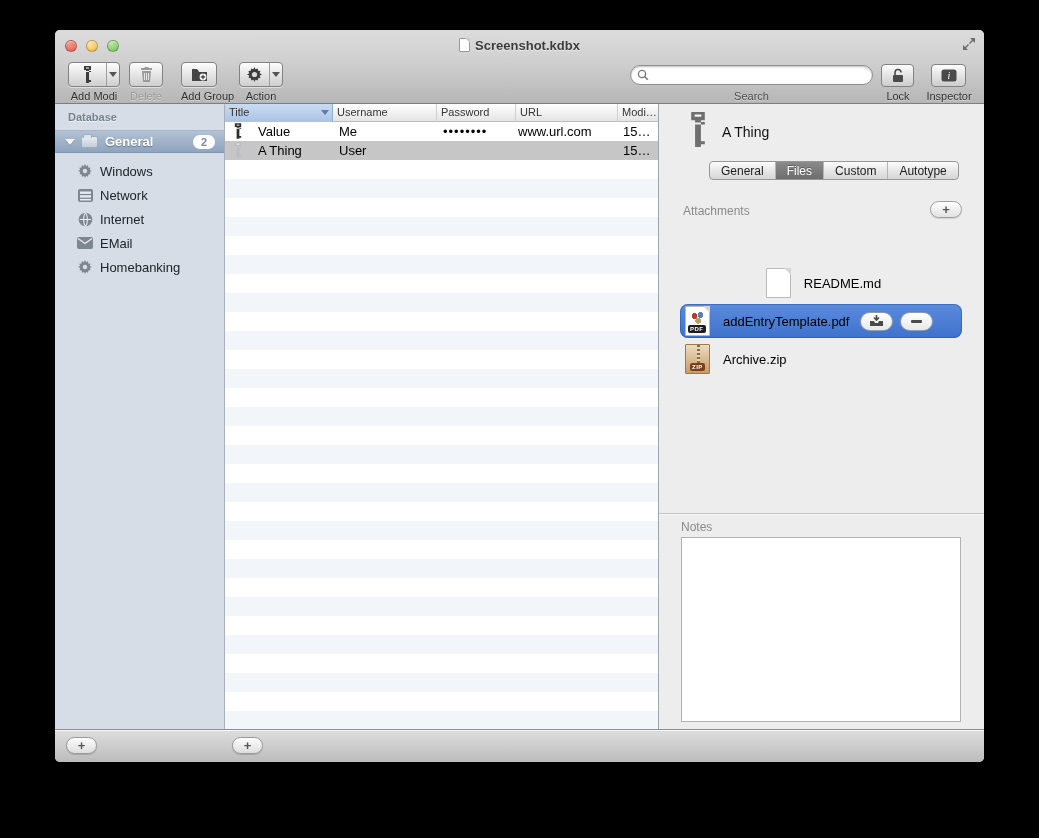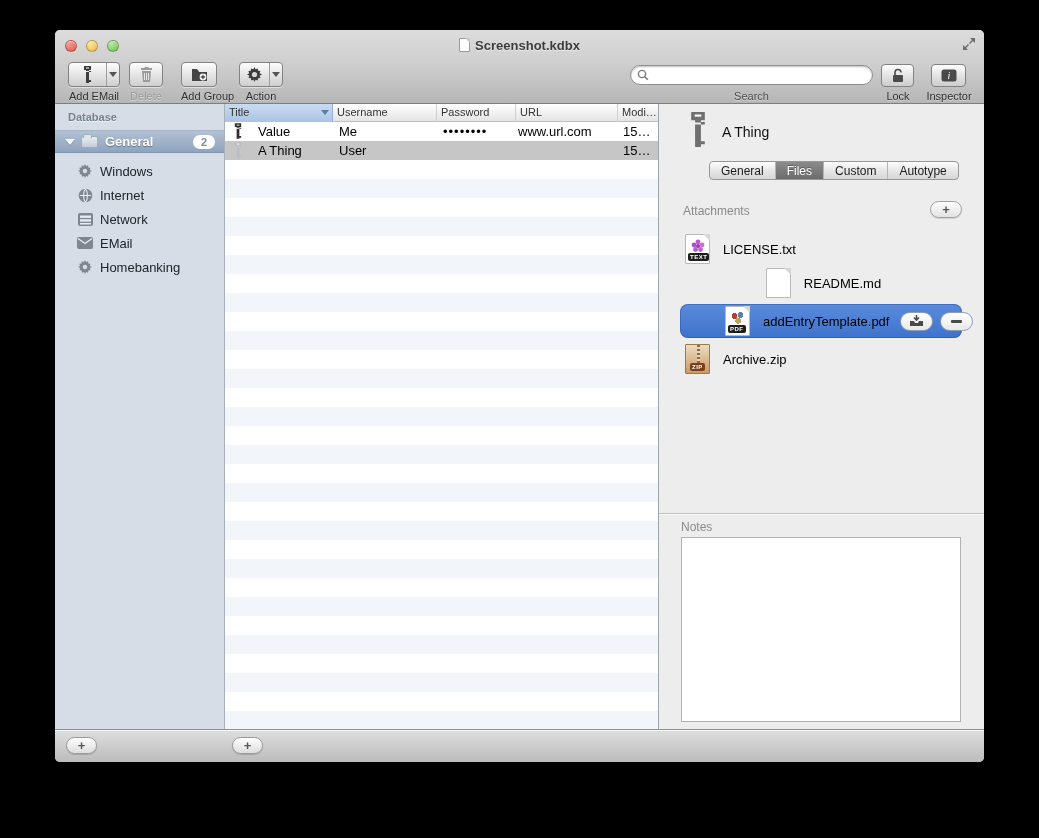--- a/index.html
+++ b/index.html
@@ -128,21 +128,21 @@
         <div class="icon-cell">
           <svg width="11" height="17" viewBox="0 0 11 17">
               <path d="M2 0h7v4H7v1h2v1H7v-1H4V4H2zM4 6h3v8h2v2H7v1H4z" fill="#3d3d3d"></path>
               <rect x="4" y="1.5" width="3" height="1" fill="#fff"></rect>
             </svg>
         </div>
         <div class="tb-split">
             <div class="caret"></div>
           </div>
       </div>
-      <div class="tb-label">Add EMail</div>
+      <div class="tb-label">Add Modi</div>
     </div>
 
     <div class="tb-group" style="left:74px;">
       <div class="tb-btn" style="width:34px;">
         <div class="icon-cell">
           <svg width="13" height="15" viewBox="0 0 13 15">
               <path d="M5 0h3l1 1h3v2H1V1h3zM2 4h9l-1 11H3z" fill="#9a9a9a"></path>
               <path d="M4.5 6v7M6.5 6v7M8.5 6v7" stroke="#e4e4e4" stroke-width="1"></path>
             </svg>
         </div>
@@ -219,37 +219,37 @@
           <span class="side-icon">
             <svg width="14" height="14" viewBox="0 0 15 15">
                 <path d="M7.5 0l1 2.2 2.3-.8.2 2.4 2.4.2-.8 2.3L15 7.5l-2.4 1.2.8 2.3-2.4.2-.2 2.4-2.3-.8-1 2.2-1-2.2-2.3.8-.2-2.4-2.4-.2.8-2.3L0 7.5l2.2-1.2-.8-2.3 2.4-.2.2-2.4 2.3.8z" fill="#7d8691"></path>
                 <circle cx="7.5" cy="7.5" r="2.4" fill="#d6dde6"></circle>
               </svg>
           </span>
           <span>Windows</span>
         </div>
         <div class="side-item">
           <span class="side-icon">
-            <svg width="15" height="15" viewBox="0 0 16 16">
-                <circle cx="8" cy="8" r="7.3" fill="#7d8691"></circle>
-                <path d="M2 8h12M8 1.2c2.6 1.8 2.6 11.8 0 13.6M8 1.2c-2.6 1.8-2.6 11.8 0 13.6" stroke="#e7ebf0" stroke-width="1.2" fill="none"></path>
-              </svg>
-          </span>
-          <span>Internet</span>
-        </div>
-        <div class="side-item">
-          <span class="side-icon">
             <svg width="15" height="13" viewBox="0 0 15 13">
                 <rect x="0" y="0" width="15" height="13" rx="2" fill="#7d8691"></rect>
                 <rect x="2" y="2.5" width="11" height="2.4" fill="#e7ebf0"></rect>
                 <rect x="2" y="6.2" width="11" height="2.4" fill="#e7ebf0"></rect>
                 <rect x="2" y="9.9" width="11" height="1.6" fill="#e7ebf0"></rect>
               </svg>
           </span>
           <span>Network</span>
+        </div>
+        <div class="side-item">
+          <span class="side-icon">
+            <svg width="15" height="15" viewBox="0 0 16 16">
+                <circle cx="8" cy="8" r="7.3" fill="#7d8691"></circle>
+                <path d="M2 8h12M8 1.2c2.6 1.8 2.6 11.8 0 13.6M8 1.2c-2.6 1.8-2.6 11.8 0 13.6" stroke="#e7ebf0" stroke-width="1.2" fill="none"></path>
+              </svg>
+          </span>
+          <span>Internet</span>
         </div>
         <div class="side-item">
           <span class="side-icon">
             <svg width="16" height="12" viewBox="0 0 16 12">
                 <rect x="0" y="0" width="16" height="12" rx="2" fill="#7d8691"></rect>
                 <path d="M1 1.5l7 5 7-5" stroke="#e7ebf0" stroke-width="1.4" fill="none"></path>
               </svg>
           </span>
           <span>EMail</span>
         </div>
@@ -317,41 +317,27 @@
       <div class="seg">
         <div class="seg-btn">General</div>
         <div class="seg-btn active">Files</div>
         <div class="seg-btn">Custom</div>
         <div class="seg-btn">Autotype</div>
       </div>
 
       <div class="attach-label">Attachments</div>
       <div class="pill-btn attach-add">+</div>
 
-      <div class="attach-row" style="top:128px;">
-        <div class="ficon">
-          <svg class="flower" viewBox="0 0 14 14">
-              <circle cx="7" cy="3" r="2.4" fill="#c356c9"></circle>
-              <circle cx="3" cy="6" r="2.4" fill="#a94fd4"></circle>
-              <circle cx="11" cy="6" r="2.4" fill="#d06ad6"></circle>
-              <circle cx="4.5" cy="10.5" r="2.4" fill="#b65ccf"></circle>
-              <circle cx="9.5" cy="10.5" r="2.4" fill="#c861c2"></circle>
-              <circle cx="7" cy="7" r="2" fill="#8e3fae"></circle>
-            </svg>
-          <span class="tag">TEXT</span>
-        </div>
-        <span class="attach-name">LICENSE.txt</span>
-      </div>
 
       <div class="attach-row" style="top:162px;justify-content:center;">
         <div class="ficon"></div>
         <span class="attach-name">README.md</span>
       </div>
 
-      <div class="attach-row selected" style="top:200px;padding-left:40px;">
+      <div class="attach-row selected" style="top:200px;">
         <div class="ficon">
           <div class="pdfmark"></div>
           <span class="tag">PDF</span>
         </div>
         <span class="attach-name">addEntryTemplate.pdf</span>
         <div class="ov-btn" style="margin-left:11px;">
           <svg width="15" height="12" viewBox="0 0 15 12">
               <path d="M7.5 0v4.5M5 2.5l2.5 2.5L10 2.5" stroke="#4a4a4a" stroke-width="1.6" fill="none"></path>
               <path d="M1 6h4l1 2h3l1-2h4v5H1z" fill="#4a4a4a"></path>
             </svg>

